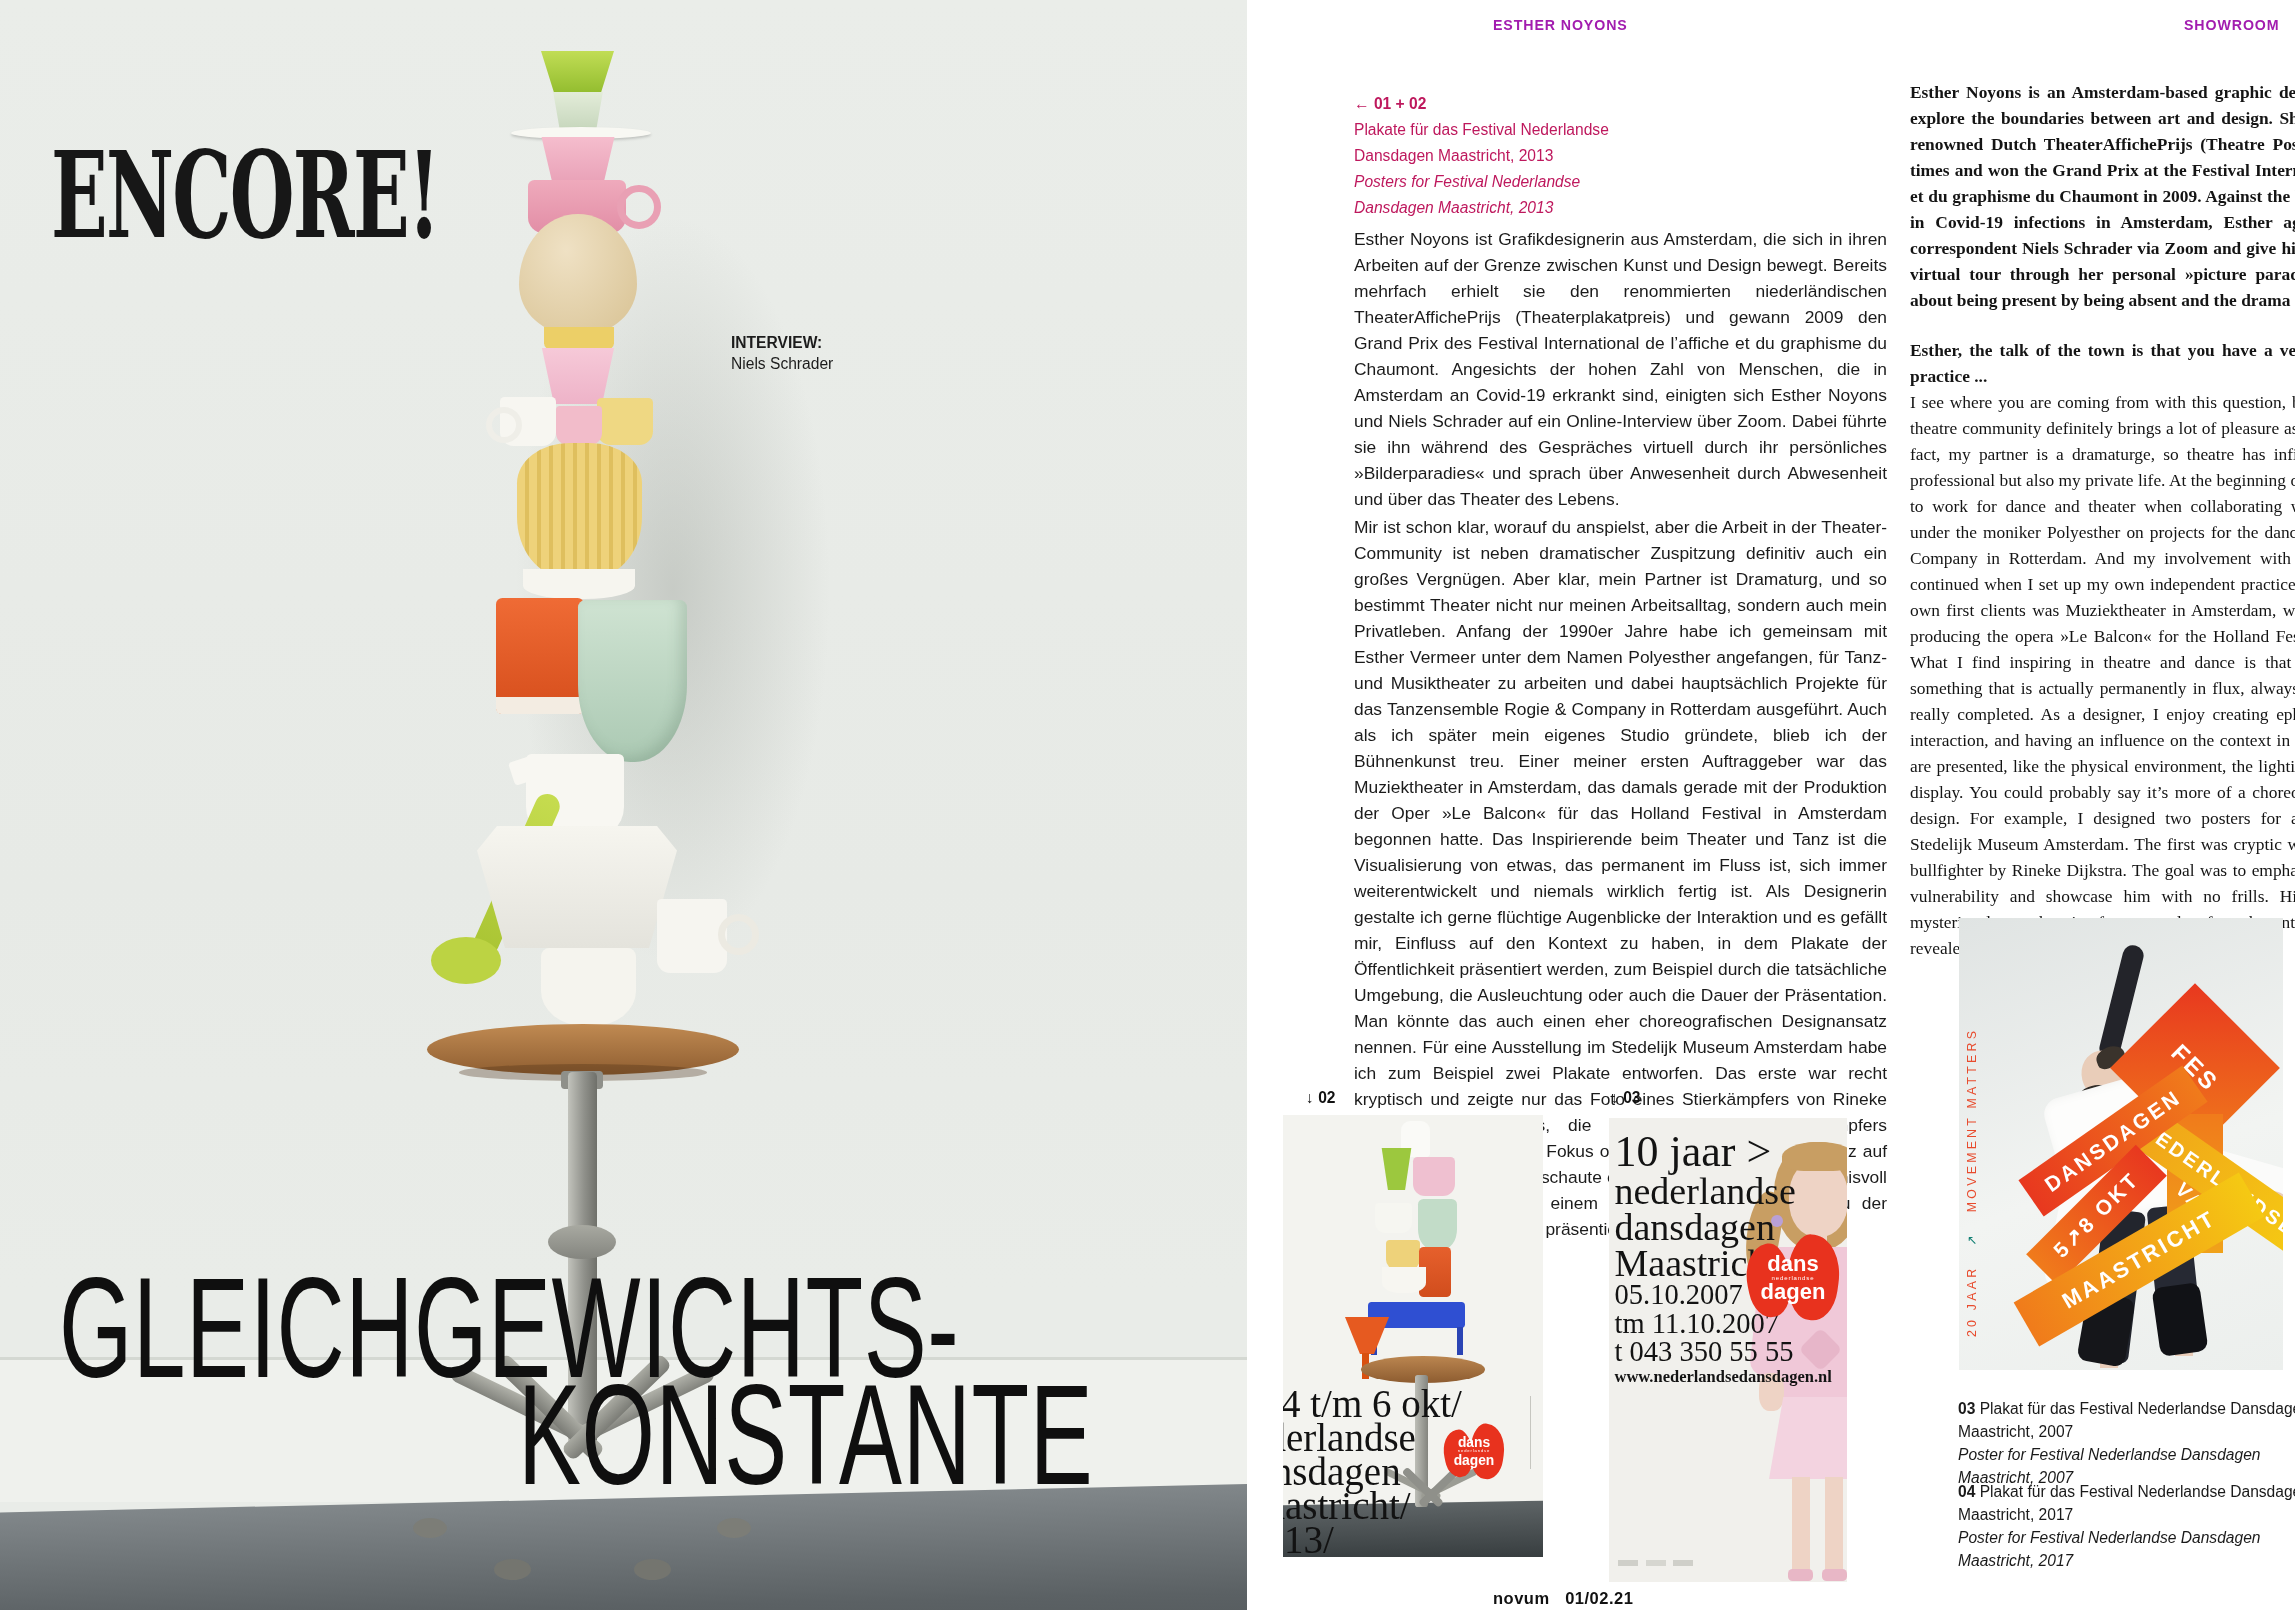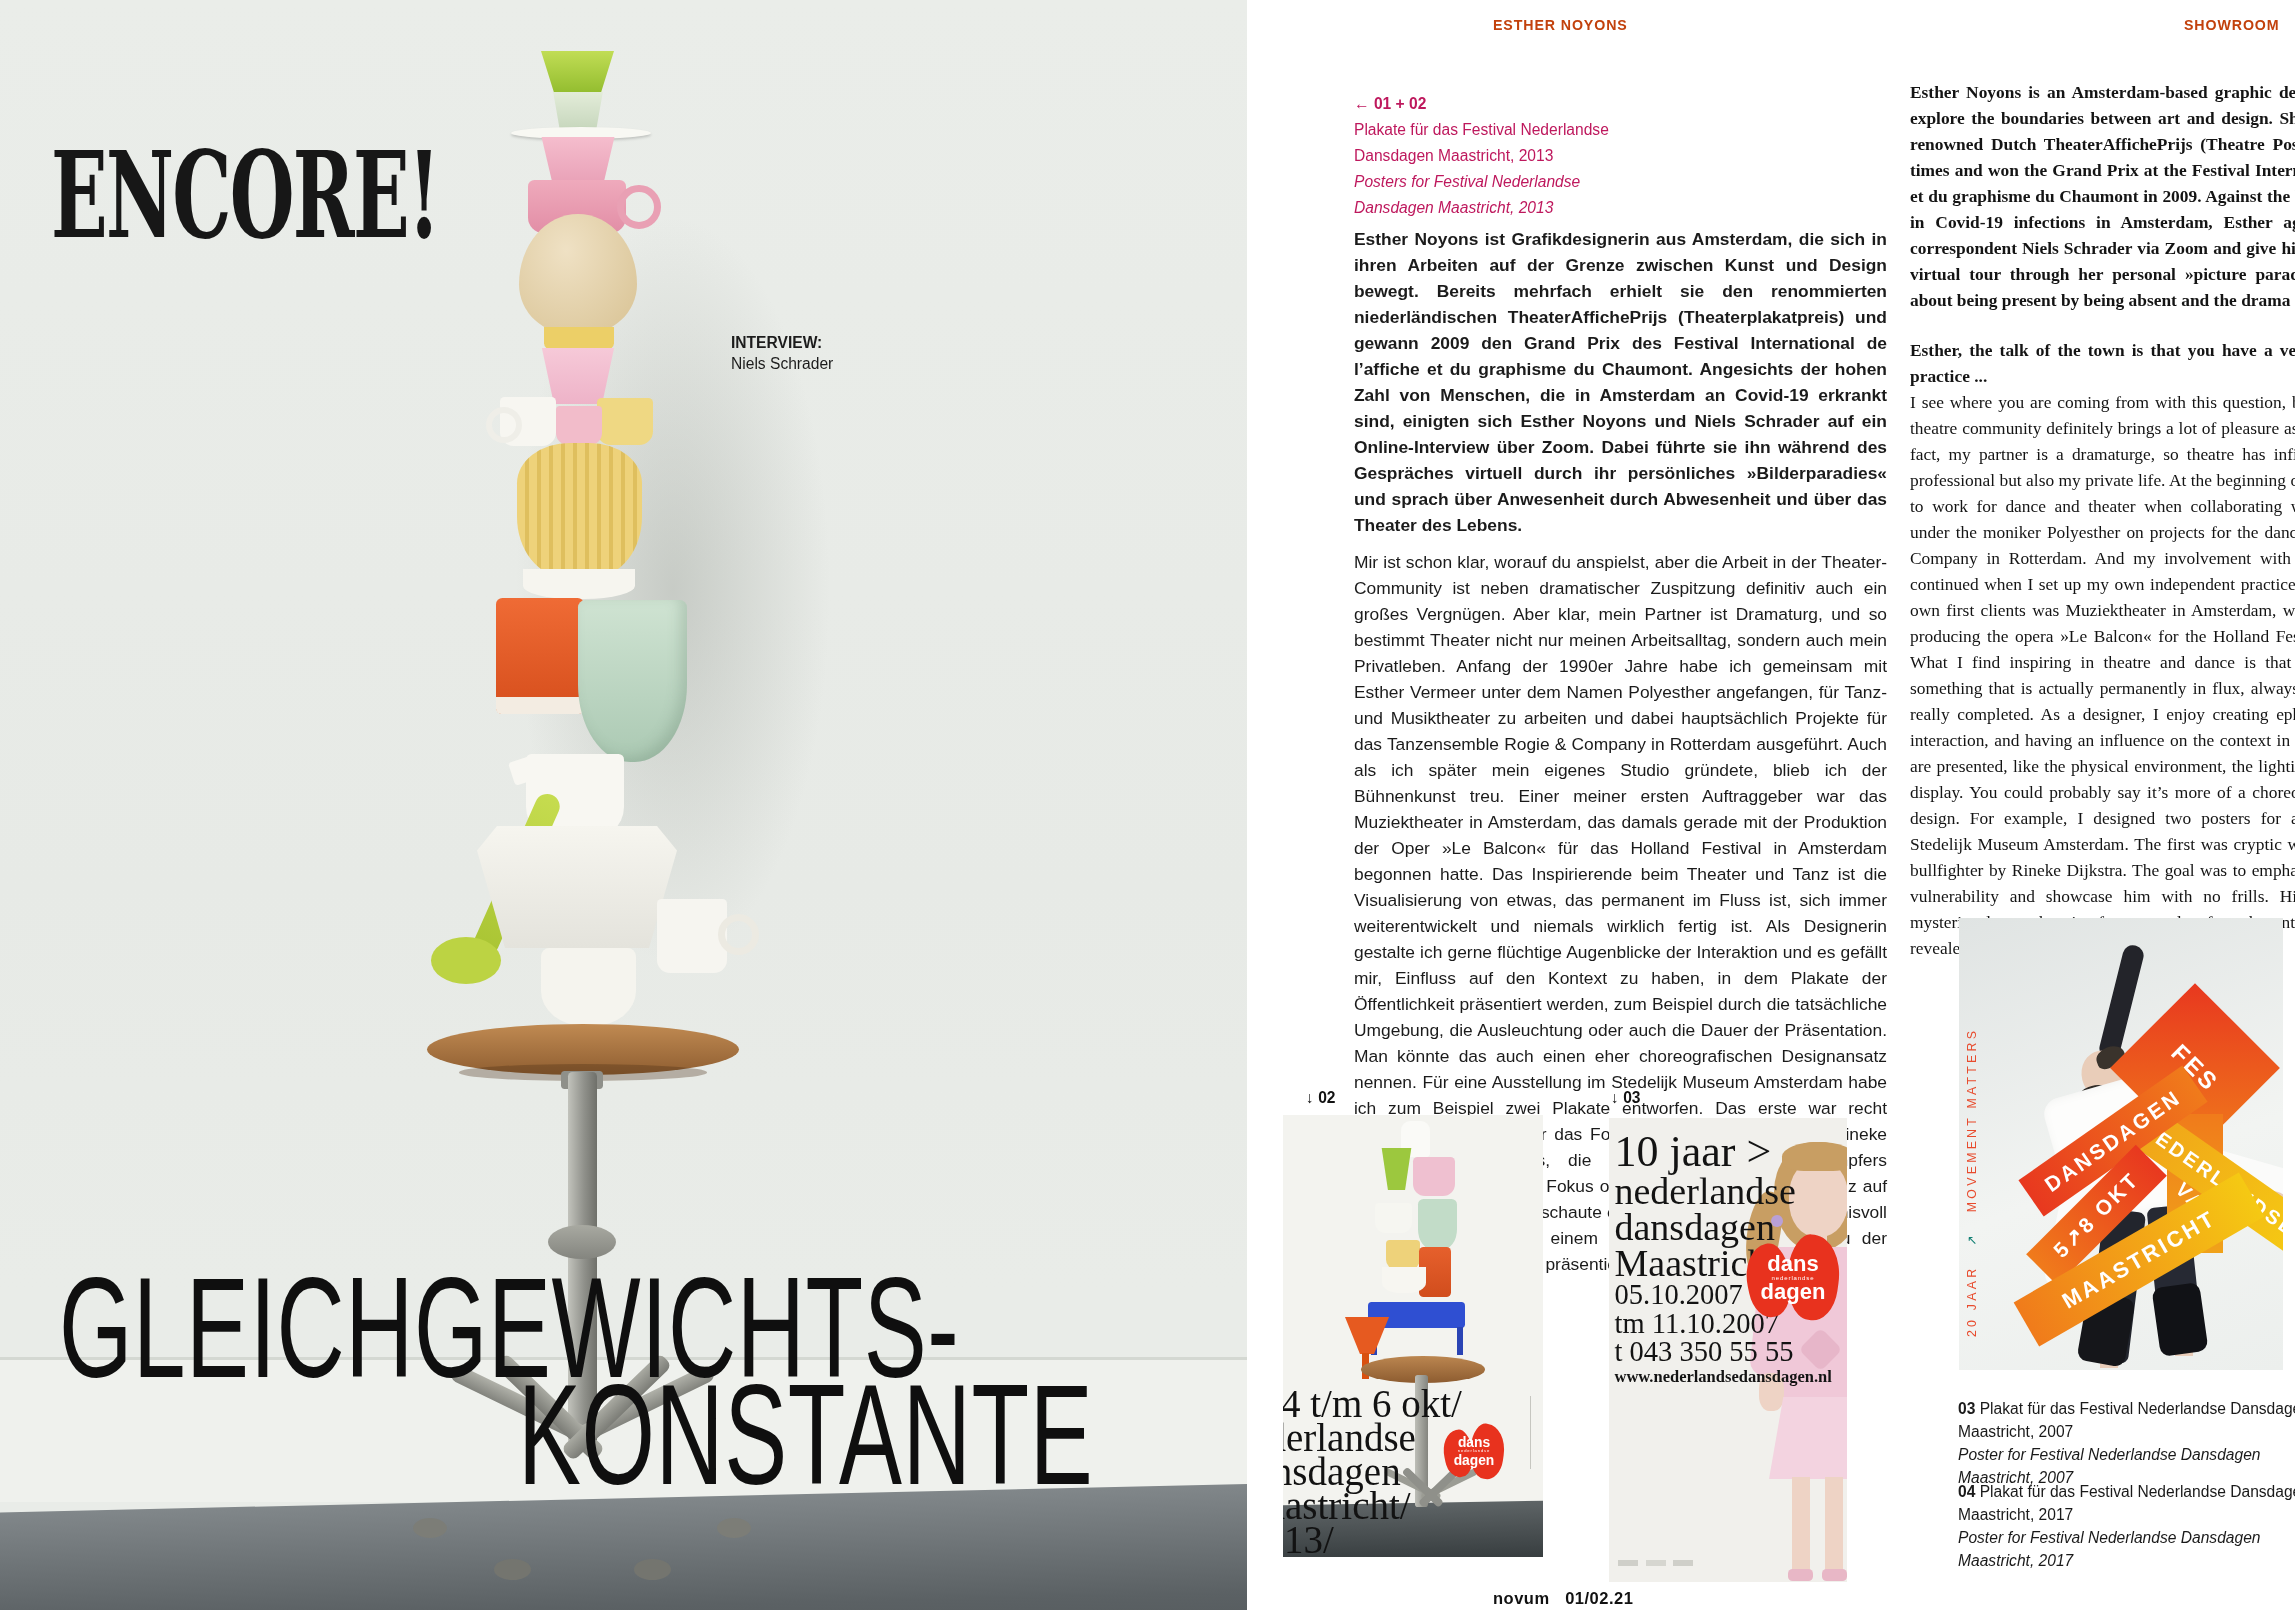--- a/index.html
+++ b/index.html
@@ -22,26 +22,26 @@
   #encore{position:absolute;left:51px;top:55px;font-family:"DejaVu Serif",serif;font-weight:700;
           font-size:120px;letter-spacing:-2.8px;color:#171717;transform:scaleX(.62);transform-origin:left top;
           line-height:1;white-space:nowrap;}
   #interview{position:absolute;left:731px;top:332px;font-size:15.6px;line-height:21px;color:#1c1c1c;}
   .headline{position:absolute;font-size:143px;line-height:1;color:#0f0f0f;letter-spacing:0.9px;
             transform:scaleX(.66);transform-origin:left top;white-space:nowrap;}
   #headline1{left:59px;top:1256px;}
   #headline2{left:518px;top:1363px;}
 
   
-  .runhead{position:absolute;top:17.4px;font-size:14.2px;font-weight:700;letter-spacing:0.9px;color:#c2410c;}
+  .runhead{position:absolute;top:17.4px;font-size:14.2px;font-weight:700;letter-spacing:0.9px;color:#a21caf;}
   #caption-0102{position:absolute;left:1354px;top:91px;font-size:15.6px;line-height:26px;color:#be185d;}
   #col-de{position:absolute;left:1354px;top:226px;width:533px;font-size:17.4px;line-height:26px;
           text-align:justify;color:#1b1b1b;}
   #col-de p{margin:0;}
-  #col-de .intro{font-weight:700;margin-bottom:11px;}
+  #col-de .intro{font-weight:400;margin-bottom:2px;}
   #col-de .q{font-weight:700;}
   #col-en{position:absolute;left:1910px;top:79px;width:532px;font-family:"Liberation Serif",serif;
           font-size:17.4px;line-height:26px;text-align:justify;color:#141414;}
   #col-en p{margin:0;}
   #col-en .intro{font-weight:700;margin-bottom:24px;}
   #col-en .q{font-weight:700;}
   .figlabel{position:absolute;font-size:15.6px;font-weight:700;color:#111;}
   .capsm{position:absolute;width:381px;font-size:15.6px;line-height:23px;color:#1a1a1a;}
   #footer{position:absolute;left:1493px;top:1589px;font-size:16.5px;font-weight:700;color:#111;letter-spacing:0.5px;}
   #footer span{margin-right:15.6px;}

